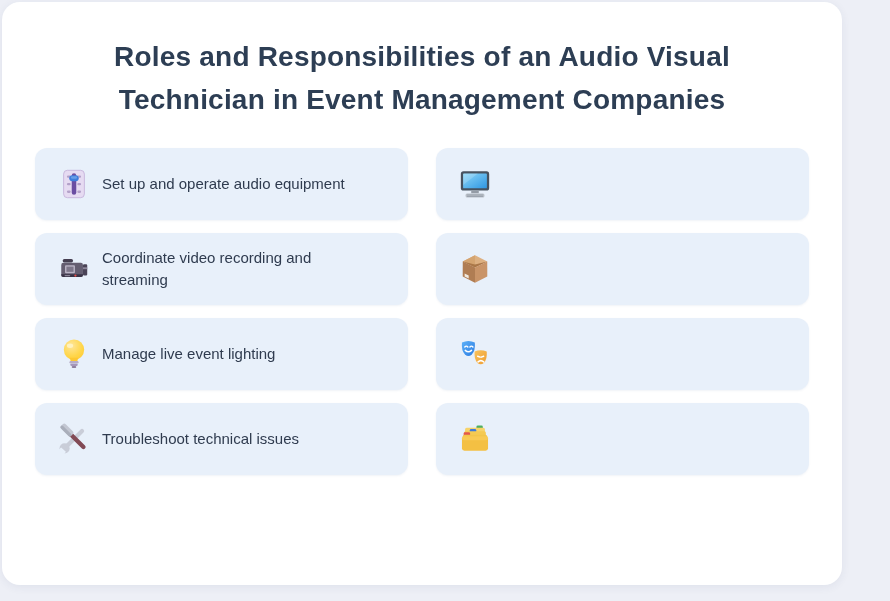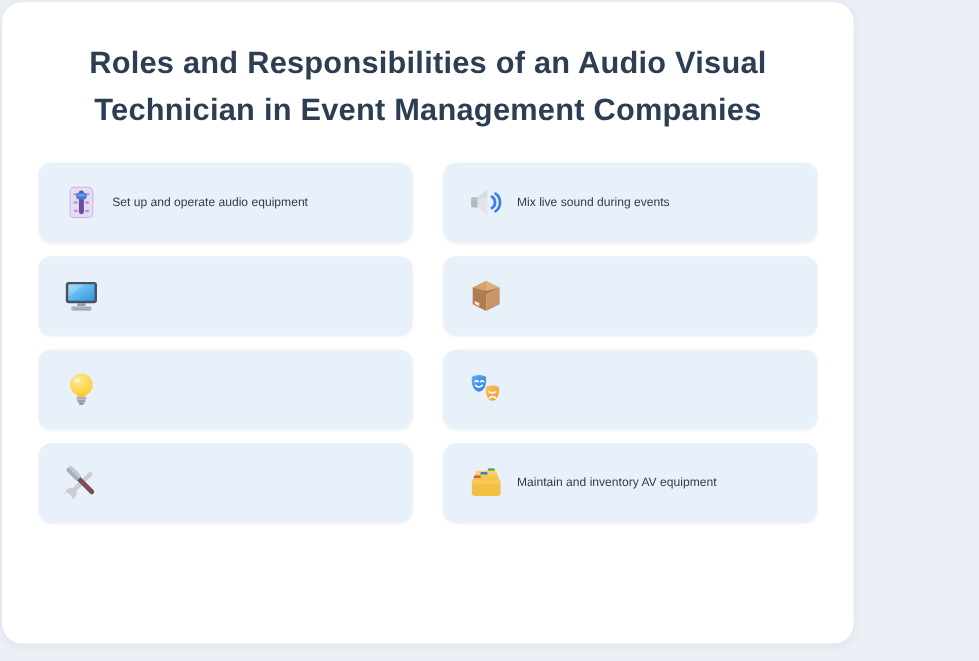--- a/index.html
+++ b/index.html
@@ -2,21 +2,21 @@
 <html><head>
 <meta charset="utf-8">
 <style>
   html,body{margin:0;padding:0;}
   body{
     width:890px;height:601px;position:relative;overflow:hidden;
     background:#edeff6;
     font-family:"Liberation Sans",sans-serif;
   }
   .card{
-    position:absolute;left:2px;top:2px;width:774px;height:583px;
+    position:absolute;left:2px;top:2px;width:840px;height:583px;
     background:#ffffff;border-radius:18px;
     box-shadow:0 2px 10px rgba(40,60,100,0.07);
   }
   .title{
     margin:33px auto 0;width:740px;text-align:center;
     font-size:28px;line-height:43px;font-weight:bold;
     color:#2d3e54;letter-spacing:0.2px;
   }
   .grid{
     margin:27px 33px 0;
@@ -26,21 +26,21 @@
   .item{
     height:72px;background:#e8f0fa;border-radius:12px;
     display:flex;align-items:center;
     padding:0 14px 0 21px;box-sizing:border-box;
     box-shadow:0 1px 2px rgba(70,100,150,0.08);
   }
   .icon{width:35px;height:35px;flex:0 0 35px;margin-right:11px;
     display:flex;align-items:center;justify-content:center;}
   .icon svg{width:34px;height:34px;display:block;}
   .label{
-    font-size:11px;color:#2f3b4f;line-height:22px;
+    font-size:15px;color:#2f3b4f;line-height:22px;
     white-space:pre-line;
   }
 </style>
 </head>
 <body>
 
 <div class="card">
   <h1 class="title">Roles and Responsibilities of an Audio Visual Technician in Event Management Companies</h1>
   <div class="grid">
       <div class="item">
@@ -58,49 +58,54 @@
             <rect x="15.6" y="6.5" width="4.8" height="23" rx="2.4" fill="#6a4da2"></rect>
             <rect x="13" y="8.8" width="10" height="6.4" rx="3.2" fill="#3e7edc"></rect>
             <rect x="14.8" y="9.8" width="6.4" height="2.6" rx="1.3" fill="#6fa3ea" opacity="0.85"></rect>
           </svg>
         </span>
         <span class="label">Set up and operate audio equipment</span>
       </div>
       <div class="item">
         <span class="icon">
           <svg viewBox="0 0 36 36">
-            <rect x="3.5" y="13" width="7" height="10" rx="1.5" fill="#b4b8c2"></rect>
-            <polygon points="9.5,13.5 19,5.5 19,30.5 9.5,22.5" fill="#e3e5ea"></polygon>
-            <polygon points="9.5,13.5 19,5.5 19,12 9.5,16" fill="#d0d3da" opacity="0.7"></polygon>
-            <path d="M23.5,12.5 a6.5,6.5 0 0 1 0,11" stroke="#3c7ee6" stroke-width="2.6" fill="none" stroke-linecap="round"></path>
-            <path d="M27,9.5 a10.5,10.5 0 0 1 0,17" stroke="#3c7ee6" stroke-width="2.6" fill="none" stroke-linecap="round"></path>
-          </svg>
-        </span>
-        <span class="label">Mix live sound during events</span>
-      </div>
-      <div class="item">
-        <span class="icon">
-          <svg viewBox="0 0 36 36">
             <defs>
               <linearGradient id="scr" x1="0" y1="0" x2="1" y2="1">
                 <stop offset="0" stop-color="#8ed7f8"></stop>
                 <stop offset="1" stop-color="#2e96e2"></stop>
               </linearGradient>
             </defs>
             <rect x="3" y="4.5" width="30" height="20.5" rx="2.8" fill="#47525f"></rect>
             <rect x="5.4" y="6.9" width="25.2" height="15.7" rx="1" fill="url(#scr)"></rect>
             <polygon points="5.4,6.9 21,6.9 5.4,19" fill="#ffffff" opacity="0.18"></polygon>
             <rect x="14" y="25" width="8" height="2.8" fill="#949ca6"></rect>
             <rect x="8" y="28" width="20" height="4.2" rx="1.6" fill="#b9bfc7"></rect>
             <g fill="#98a0aa">
               <rect x="9.5" y="29.2" width="17" height="0.9"></rect>
               <rect x="9.5" y="30.8" width="17" height="0.9"></rect>
             </g>
           </svg>
         </span>
+      </div>
+      <div class="item">
+        <span class="icon">
+          <svg viewBox="0 0 36 36">
+            <rect x="6" y="7.5" width="11" height="3.6" rx="1.8" fill="#453e50"></rect>
+            <rect x="4.5" y="11.5" width="23" height="15" rx="2.2" fill="#645d70"></rect>
+            <rect x="8.5" y="14" width="10.5" height="8.5" rx="1" fill="#b9b3c4"></rect>
+            <rect x="10" y="15.5" width="7.5" height="5.5" fill="#7d7689"></rect>
+            <rect x="27.5" y="13" width="4.5" height="12" rx="1.2" fill="#4a4356"></rect>
+            <rect x="27.5" y="16.2" width="4.5" height="2" fill="#8d869a"></rect>
+            <path d="M4.5,23.5 h23 v0.8 a2.2,2.2 0 0 1 -2.2,2.2 h-18.6 a2.2,2.2 0 0 1 -2.2,-2.2 z" fill="#393346"></path>
+            <circle cx="19.5" cy="25" r="1.2" fill="#e4504a"></circle>
+            <rect x="8" y="24.4" width="6" height="1.2" rx="0.6" fill="#8a8496"></rect>
+          </svg>
+        </span>
+        <span class="label">Coordinate video recording and
+streaming</span>
       </div>
       <div class="item">
         <span class="icon">
           <svg viewBox="0 0 36 36">
             <polygon points="18,3.5 31,10 18,16.5 5,10" fill="#ddb081"></polygon>
             <polygon points="18,3.5 5,10 18,16.5" fill="#d4a470"></polygon>
             <polygon points="5,10 18,16.5 31,10 18,13.2" fill="#aa7748"></polygon>
             <polygon points="5,10 18,16.5 18,32.5 5,26" fill="#b07d53"></polygon>
             <polygon points="31,10 18,16.5 18,32.5 31,26" fill="#c99468"></polygon>
             <polygon points="7,22.8 11.3,24.9 11.3,28 7,25.9" fill="#f1eadf"></polygon>
@@ -118,20 +123,21 @@
               </radialGradient>
             </defs>
             <circle cx="18" cy="13.5" r="10.8" fill="url(#bulb)"></circle>
             <path d="M13.6,22 h8.8 l-0.9,3.6 h-7 z" fill="#fdc832"></path>
             <ellipse cx="13.8" cy="9.3" rx="3.3" ry="2.3" fill="#fff3c4" opacity="0.9"></ellipse>
             <rect x="13.2" y="25.4" width="9.6" height="2.6" rx="1.3" fill="#b6abc7"></rect>
             <rect x="14" y="28.2" width="8" height="2.4" rx="1.2" fill="#a597ba"></rect>
             <rect x="15.6" y="30.7" width="4.8" height="2" rx="1" fill="#90819f"></rect>
           </svg>
         </span>
+        <span class="label">Manage live event lighting</span>
       </div>
       <div class="item">
         <span class="icon">
           <svg viewBox="0 0 36 36">
             <defs>
               <linearGradient id="mb" x1="0" y1="0" x2="1" y2="1">
                 <stop offset="0" stop-color="#5cb1f8"></stop>
                 <stop offset="1" stop-color="#2c7ce2"></stop>
               </linearGradient>
               <linearGradient id="mo" x1="0" y1="0" x2="1" y2="1">
@@ -156,30 +162,30 @@
             <path d="M10,26 L26.5,9.5" stroke="#c9cdd8" stroke-width="4.4" stroke-linecap="round"></path>
             <circle cx="8" cy="28" r="5.4" fill="#c9cdd8"></circle>
             <polygon points="0.5,30.5 6.5,36 9.4,31.6 4.4,27" fill="#e8f0fa"></polygon>
             <path d="M12,10.5 L28,26.5" stroke="#824a55" stroke-width="4.6" stroke-linecap="round"></path>
             <g transform="rotate(45 10.5 8.5)">
               <rect x="3" y="5" width="15" height="6.8" rx="2.2" fill="#c3c7d2"></rect>
               <rect x="3" y="8.4" width="15" height="3.4" rx="1.7" fill="#a9aeba"></rect>
             </g>
           </svg>
         </span>
+        <span class="label">Troubleshoot technical issues</span>
       </div>
       <div class="item">
         <span class="icon">
           <svg viewBox="0 0 36 36">
             <rect x="19.5" y="3.8" width="6.8" height="5" rx="1.4" fill="#4fae5e"></rect>
             <rect x="7.5" y="6.2" width="21" height="7" rx="1.6" fill="#f7d36a"></rect>
             <rect x="12.5" y="7.4" width="6.8" height="5" rx="1.4" fill="#3f7bd9"></rect>
             <rect x="6.5" y="9.8" width="23" height="7" rx="1.6" fill="#f5ca53"></rect>
             <rect x="6" y="10.8" width="6.8" height="5" rx="1.4" fill="#e2574d"></rect>
             <rect x="5.2" y="13.4" width="25.6" height="7" rx="1.6" fill="#f2c54b"></rect>
             <rect x="4.2" y="15" width="27.6" height="15.5" rx="2.6" fill="#f4c043"></rect>
             <rect x="4.2" y="15" width="27.6" height="4.2" rx="2" fill="#f9cf5b" opacity="0.7"></rect>
           </svg>
         </span>
-        <span class="label">Maintain and inventory AV equipment</span>
       </div>
     </div>
 </div>
 
 </body></html>

